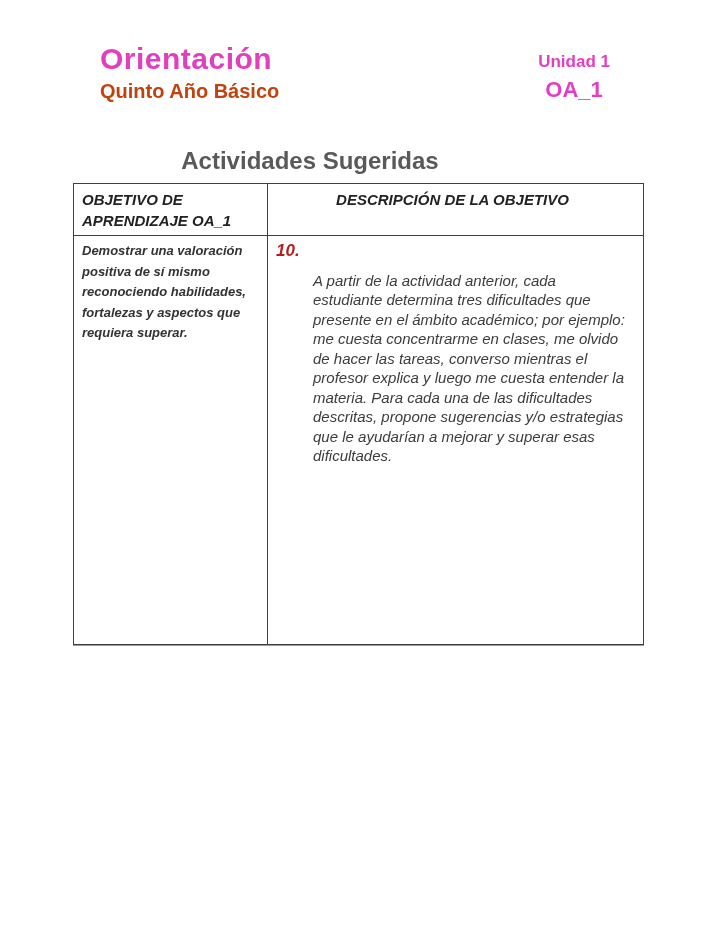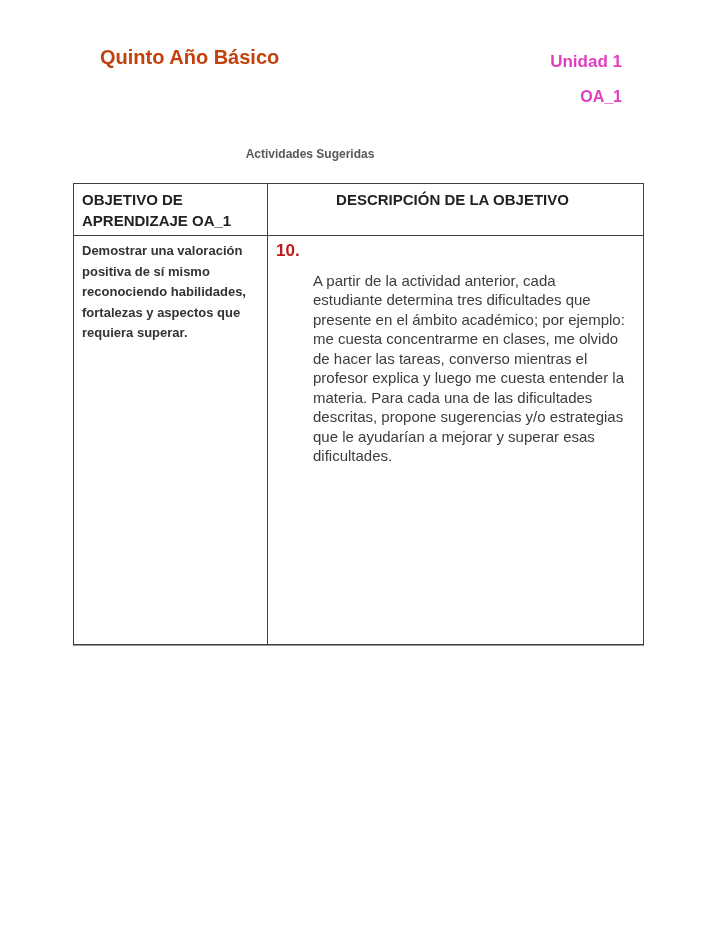--- a/index.html
+++ b/index.html
@@ -30,65 +30,66 @@
   }
   .grade-subtitle {
     font-size: 20px;
     font-weight: bold;
     color: #c2410c;
     line-height: 24px;
     margin-top: 3px;
   }
   .header-right {
     position: absolute;
-    right: 98px;
+    right: 110px;
     top: 52px;
-    text-align: right;
+    text-align: center;
   }
   .unit-label {
     font-size: 17px;
     font-weight: bold;
     color: var(--accent-magenta, #e13ec0);
     line-height: 20px;
   }
   .oa-label {
-    font-size: 16px;
+    font-size: 22px;
     font-weight: bold;
     color: var(--accent-magenta, #e13ec0);
     line-height: 21px;
-    margin-top: 14px;
+    margin-top: 7px;
   }
   
   .doc-title {
     position: absolute;
     left: 0;
     top: 147px;
     width: 620px;
     text-align: center;
-    font-size: 12px;
+    font-size: 24px;
     font-weight: bold;
     color: var(--title-gray, #595959);
   }
   
   .activity-table {
     position: absolute;
     left: 73px;
     top: 183px;
     width: 570px;
     height: 462px;
     border-collapse: collapse;
     table-layout: fixed;
     box-shadow: 0 1px 0 #9a9a9a;
   }
   .activity-table th,
   .activity-table td {
     border: 1px solid var(--border, #3f3f3f);
     vertical-align: top;
     padding: 5px 14px 4px 8px;
     color: var(--body-text, #333333);
+    font-style: italic;
   }
   .col-objective { width: 194px; }
   .col-description { width: 376px; }
 
   .activity-table thead th {
     height: 42px;
     font-size: 15px;
     font-weight: bold;
     line-height: 21px;
     color: #222222;
@@ -117,20 +118,21 @@
     color: #3c3c3c;
     margin-left: 37px;
   }
 </style>
 </head>
 <body>
 
 <div class="page">
 
   <div class="header-left">
+    <div class="subject-title">Orientación</div>
     <div class="grade-subtitle">Quinto Año Básico</div>
   </div>
 
   <div class="header-right">
     <div class="unit-label">Unidad 1</div>
     <div class="oa-label">OA_1</div>
   </div>
 
   <div class="doc-title">Actividades Sugeridas</div>
 

